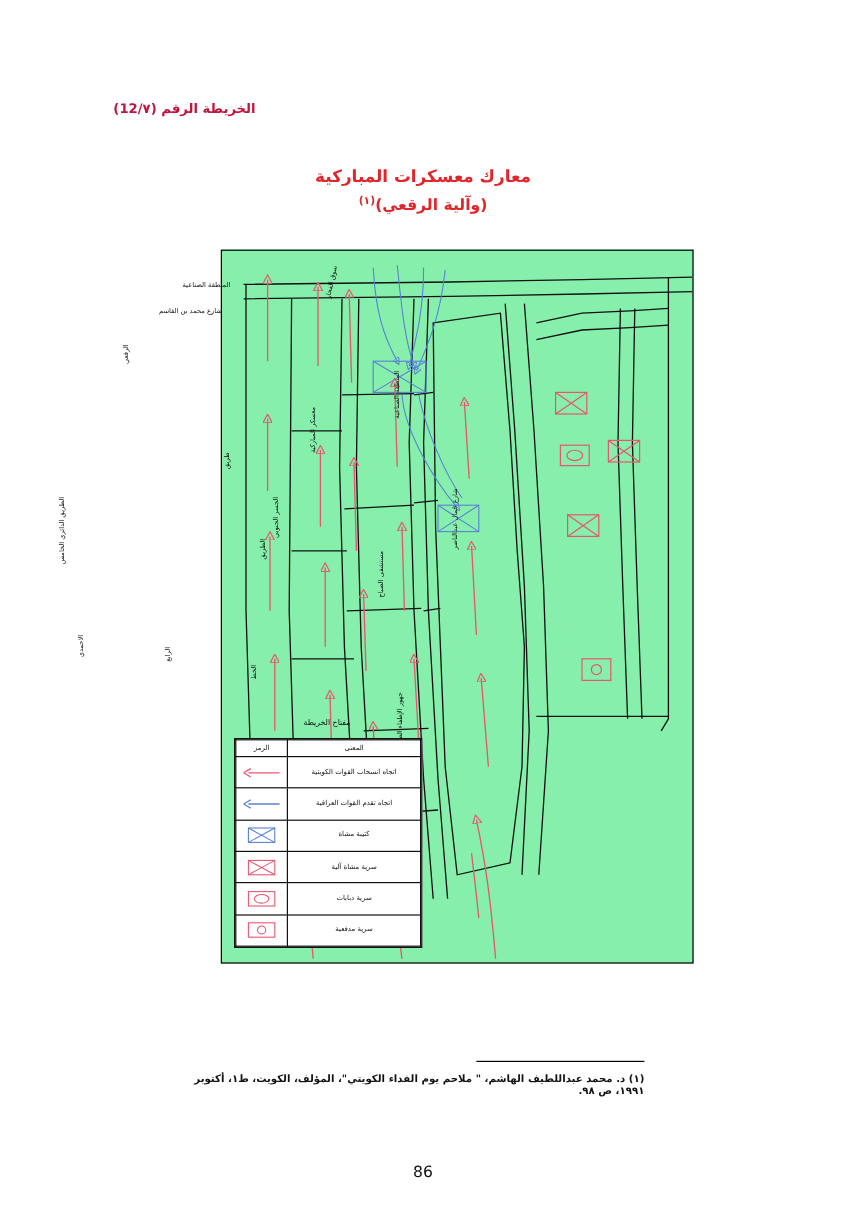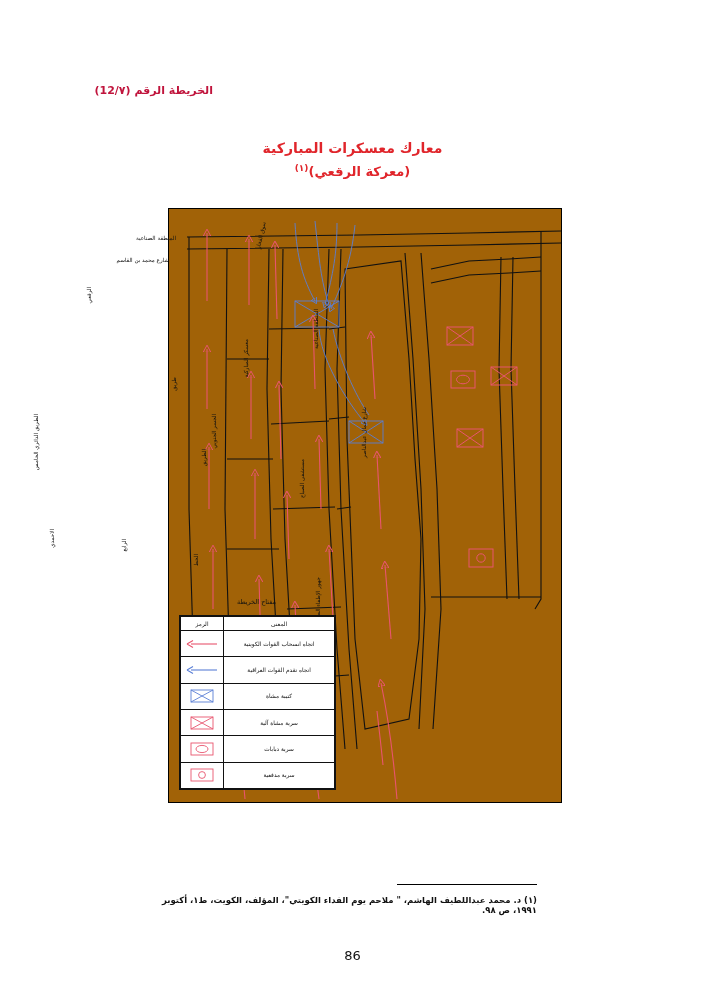--- a/index.html
+++ b/index.html
@@ -31,25 +31,25 @@
     font-weight:bold;
     direction:rtl;
   }
   .title-main{font-size:14px;line-height:20px;}
   .title-sub{font-size:13px;line-height:20px;}
   .title-sub .fn{font-size:9px;vertical-align:super;}
 
   .map-frame{
     position:absolute;
     top:208px;
-    left:168px;
+    left:184px;
     width:392px;
     height:593px;
     border:1.3px solid #000;
-    background:#a16207;
+    background:#86efac;
   }
 
   .map-inner{position:absolute;inset:0;}
 
   svg.map-svg{position:absolute;top:0;left:0;width:392px;height:593px;}
 
   .lbl{
     position:absolute;
     font-size:5.6px;
     color:#111;
@@ -122,38 +122,38 @@
     right:168px;
     width:395px;
     text-align:right;
     direction:rtl;
     font-size:8.5px;
     font-weight:bold;
     color:#111;
   }
   .page-number{
     position:absolute;
-    top:948px;
+    top:970px;
     left:0;right:0;
     text-align:center;
     font-size:13px;
     color:#111;
   }
 </style>
 </head>
 <body>
 
 <div class="page">
 
   <div class="map-number">الخريطة الرقم (12/٧)</div>
 
   <div class="title-block">
     <div class="title-main">معارك معسكرات المباركية</div>
     <div class="title-sub">
-      <span>(معركة الرقعي)</span><span class="fn">(١)</span>
+      <span>(وآلية الرقعي)</span><span class="fn">(١)</span>
     </div>
   </div>
 
   <div class="map-frame">
     <div class="map-inner">
 
       <svg class="map-svg" viewBox="0 0 392 593">
         <defs>
           <marker id="ah-red" markerWidth="7" markerHeight="7" refX="3" refY="3.5" orient="auto">
             <path d="M0,0 L6.5,3.5 L0,7 Z" fill="none" stroke="#e8556e" stroke-width="0.9"></path>

